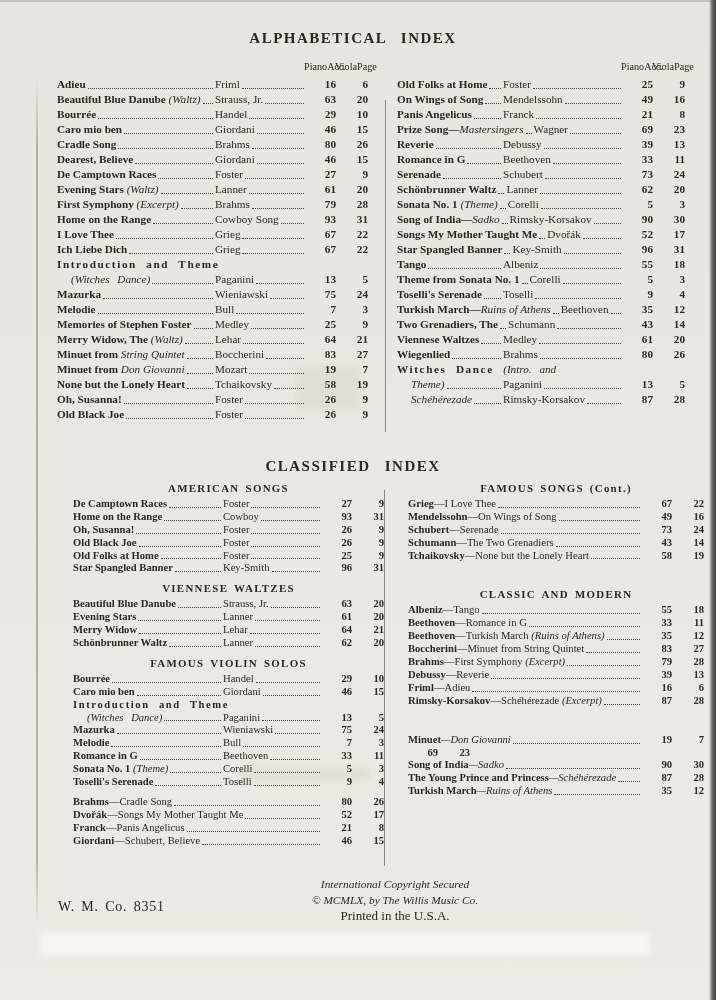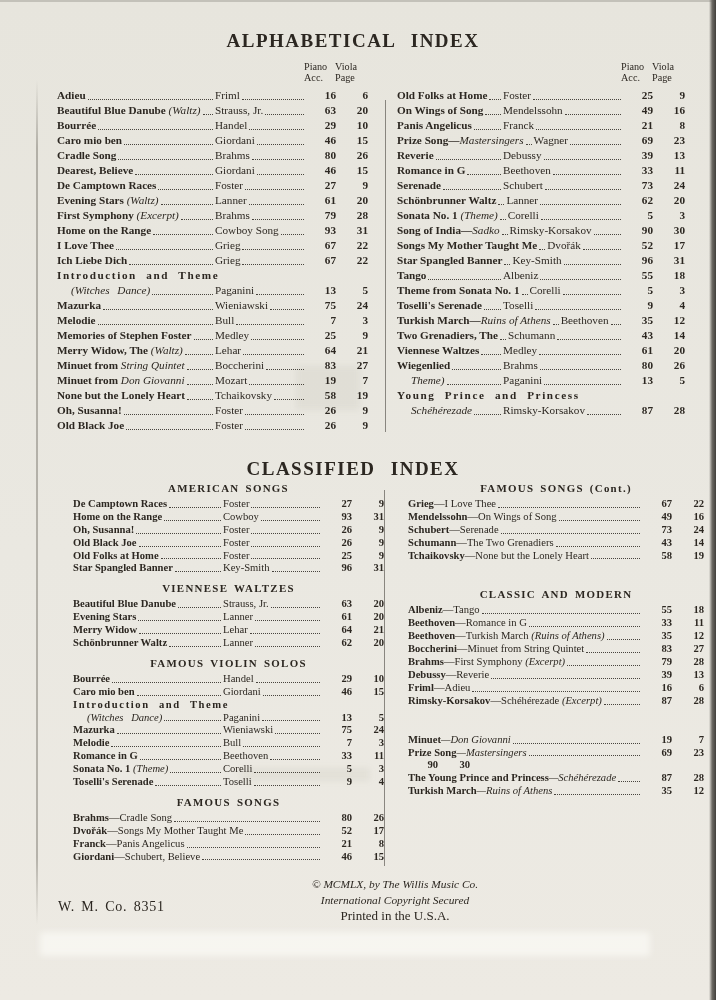--- a/index.html
+++ b/index.html
@@ -3,40 +3,40 @@
 <meta charset="utf-8">
 <style>
   html,body{margin:0;padding:0;}
   body{
     width:716px;height:1000px;position:relative;overflow:hidden;
     font-family:"Liberation Serif","DejaVu Serif",serif;
     color:var(--ink,#2c2721);
     background:linear-gradient(180deg,#e7e5dd 0%,#eae8e1 55%,#edeae3 100%);
   }
   .bigtitle{position:absolute;left:30px;right:40px;text-align:center;
-    font-weight:bold;font-size:19px;letter-spacing:1.5px;word-spacing:9px;}
+    font-weight:bold;font-size:15px;letter-spacing:1.5px;word-spacing:9px;}
   #alpha-title{top:30px;}
   #clas-title{top:458px;}
 
   
   #alpha-left,#alpha-right{position:absolute;top:62px;font-size:11.2px;line-height:15px;}
   #alpha-left{left:57px;width:311px;--tbw:158px;}
   #alpha-right{left:397px;width:288px;--tbw:106px;}
   #clas-left,#clas-right{position:absolute;top:482px;font-size:10.6px;line-height:12.9px;margin-left:16px;}
   #clas-left{left:57px;width:311px;--tbw:150px;}
   #clas-right{left:392px;width:296px;--tbw:150px;}
   #clas-left .section + .section{margin-top:7px;}
   #clas-right .section + .section{margin-top:26px;}
   .shead{text-align:center;font-weight:bold;font-size:10.9px;letter-spacing:1.3px;
     word-spacing:2px;margin-bottom:3px;}
 
   
   .colhead{display:flex;margin-bottom:4px;}
   .colhead .hsp{flex:1;}
-  .hc{flex:none;width:31px;display:flex;flex-direction:column;
+  .hc{flex:none;width:31px;display:flex;text-align:center;
     font-size:10.2px;line-height:10.8px;}
   .hc.viola{width:33px;}
 
   
   .eline{display:flex;align-items:baseline;}
   .l2{padding-left:14px;}
   .tb{display:flex;align-items:baseline;flex:none;min-width:var(--tbw,158px);}
   .l2 .tb{min-width:calc(var(--tbw,158px) - 14px);}
   .cb{display:flex;align-items:baseline;flex:1;}
   .ctx{white-space:nowrap;}
@@ -691,39 +691,40 @@
         </span>
         <span class="cb">
           <span class="ctx">Brahms</span>
           <span class="dots"></span>
         </span>
         <span class="pn">80</span>
         <span class="vn">26</span>
       </span>
     </div>
     <div class="entry sp">
+      <span class="eline">
+        <span class="tb">
+          <span class="bd">Witches Dance </span>
+          <span class="it">(Intro. and</span>
+        </span>
+      </span>
       <span class="eline l2">
         <span class="tb">
           <span class="it">Theme)</span>
           <span class="dots"></span>
         </span>
         <span class="cb">
           <span class="ctx">Paganini</span>
           <span class="dots"></span>
         </span>
         <span class="pn">13</span>
         <span class="vn">5</span>
       </span>
     </div>
     <div class="entry sp">
-      <span class="eline">
-        <span class="tb">
-          <span class="bd">Young Prince and Princess</span>
-        </span>
-      </span>
       <span class="eline l2">
         <span class="tb">
           <span class="it">Schéhérezade</span>
           <span class="dots"></span>
         </span>
         <span class="cb">
           <span class="ctx">Rimsky-Korsakov</span>
           <span class="dots"></span>
         </span>
         <span class="pn">87</span>
@@ -998,21 +999,20 @@
           <span class="cb">
             <span class="ctx">Toselli</span>
             <span class="dots"></span>
           </span>
           <span class="pn">9</span>
           <span class="vn">4</span>
         </span>
       </div>
     </div>
     <div class="section">
-      <div class="shead">FAMOUS SONGS</div>
       <div class="entry">
         <span class="eline">
           <span class="tb" style="flex: 1 1 0%;">
             <span class="bd">Brahms</span>
             <span class="rm">—Cradle Song</span>
             <span class="dots"></span>
           </span>
           <span class="pn">80</span>
           <span class="vn">26</span>
         </span>
@@ -1212,31 +1212,31 @@
             <span class="bd">Minuet</span>
             <span class="it">—Don Giovanni</span>
             <span class="dots"></span>
           </span>
           <span class="pn">19</span>
           <span class="vn">7</span>
         </span>
       </div>
       <div class="entry">
         <span class="eline">
-          <span class="tb" style="flex: 1 1 0%;">
-            <span class="bd">Prize Song</span>
-            <span class="it">—Mastersingers</span>
-            <span class="dots"></span>
-          </span>
           <span class="pn">69</span>
           <span class="vn">23</span>
         </span>
       </div>
       <div class="entry">
         <span class="eline">
+          <span class="tb" style="flex: 1 1 0%;">
+            <span class="bd">Song of India</span>
+            <span class="it">—Sadko</span>
+            <span class="dots"></span>
+          </span>
           <span class="pn">90</span>
           <span class="vn">30</span>
         </span>
       </div>
       <div class="entry">
         <span class="eline">
           <span class="tb" style="flex: 1 1 0%;">
             <span class="bd">The Young Prince and Princess</span>
             <span class="it">—Schéhérezade</span>
             <span class="dots"></span>
@@ -1256,16 +1256,16 @@
           <span class="vn">12</span>
         </span>
       </div>
     </div>
   </div>
 
 <div class="divider" id="div2"></div>
 
 <div id="plate">W. M. Co. 8351</div>
 <div id="copyblock">
+  <div class="copyline">International Copyright Secured</div>
   <div class="copyline">© MCMLX, by The Willis Music Co.</div>
-  <div class="copyline">International Copyright Secured</div>
   <div class="printedline">Printed in the U.S.A.</div>
 </div>
 
 </body></html>

